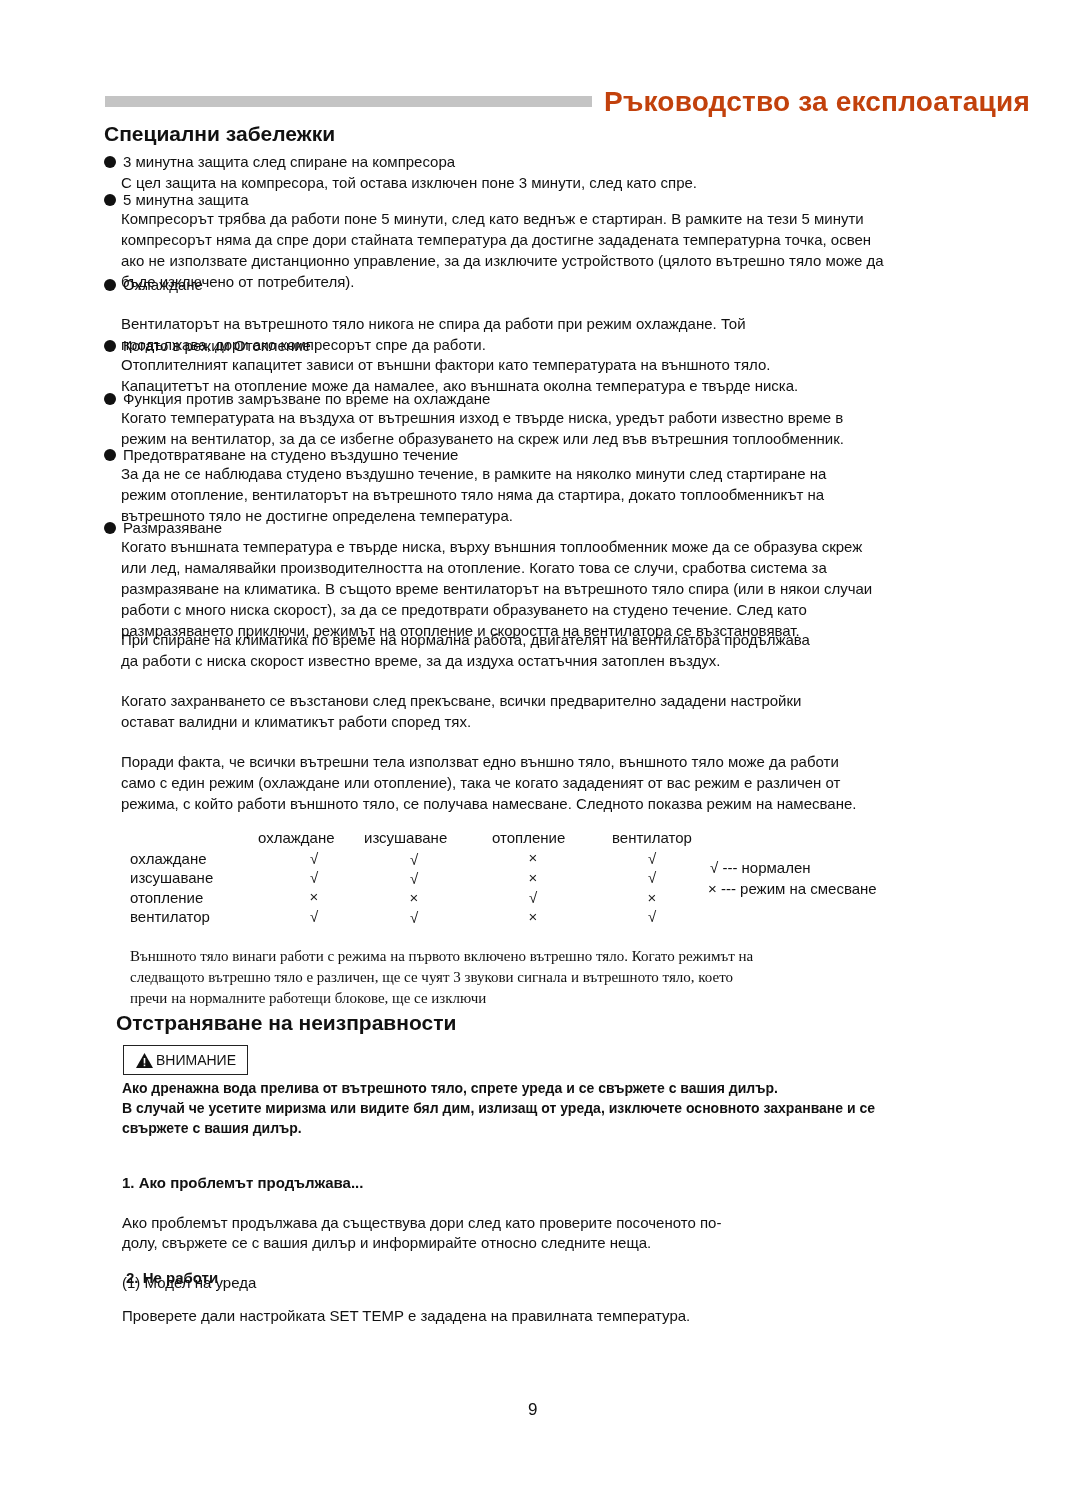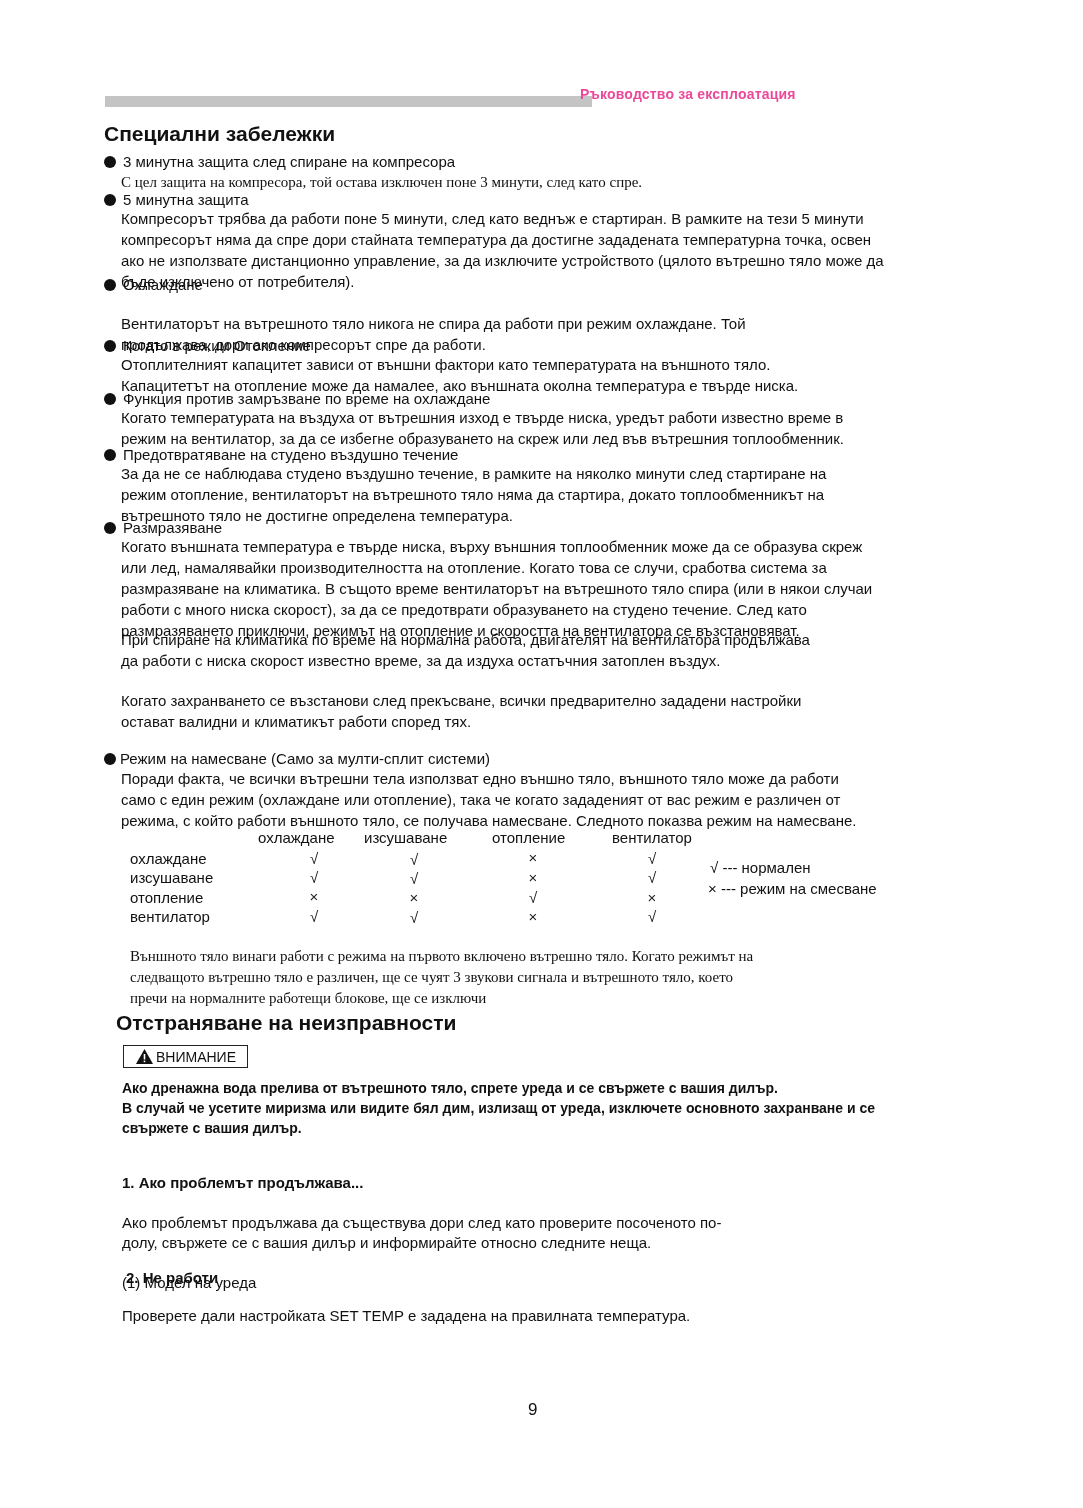--- a/index.html
+++ b/index.html
@@ -1,52 +1,52 @@
 <!DOCTYPE html>
 <html><head>
   <meta charset="utf-8">
   <style>
     html, body { margin: 0; padding: 0; background: #ffffff; }
     body { width: 1083px; height: 1508px; position: relative; overflow: hidden;
            font-family: "Liberation Sans", sans-serif; color: #111; }
     .header-bar { position: absolute; left: 105px; top: 96px; width: 487px; height: 11px; background: #c4c4c4; }
-    .header-title { position: absolute; left: 580px; top: 86px; font-size: 14px; font-weight: bold; color: #ec4899;
+    .header-title { position: absolute; left: 604px; top: 86px; font-size: 28px; font-weight: bold; color: #c2410c;
                     white-space: nowrap; letter-spacing: 0.2px; }
     .h1 { position: absolute; font-size: 21px; font-weight: bold; white-space: nowrap; }
     .item { position: absolute; left: 104px; width: 900px; }
     .bullet-title { font-size: 15px; line-height: 17px; white-space: nowrap; position: relative; padding-left: 19px; }
     .bullet-title .dot { position: absolute; left: 0; top: 3px; width: 12px; height: 12px; border-radius: 50%; background: #111; }
     .body-text { padding-left: 17px; font-size: 15px; white-space: pre-line; }
     .lh17 { line-height: 21px; }
     .lh21 { line-height: 21px; }
     .mix-table { position: absolute; left: 130px; top: 829px; font-size: 15px; }
     .mix-table .cell { position: absolute; white-space: nowrap; }
     .mark { position: absolute; width: 20px; text-align: center; font-size: 15px; color: #222; }
     .legend { position: absolute; font-size: 15px; white-space: nowrap; }
     .para { position: absolute; left: 130px; font-size: 15px; line-height: 21px; white-space: pre-line; width: 860px; }
-    .warning-box { position: absolute; left: 123px; top: 1045px; width: 125px; height: 23px; border: 1px solid #222;
+    .warning-box { position: absolute; left: 123px; top: 1045px; width: 125px; height: 30px; border: 1px solid #222;
                    display: flex; align-items: center; box-sizing: border-box; padding-left: 12px; font-size: 14px; }
     .warning-box svg { margin-right: 3px; }
     .bold-block { position: absolute; left: 122px; top: 1078px; font-size: 14px; font-weight: bold; line-height: 20px;
                   white-space: pre-line; width: 880px; }
     .ts-block { position: absolute; left: 122px; font-size: 15px; line-height: 20px; white-space: pre-line; width: 800px; }
     .ts-sub { font-weight: bold; }
     .page-number { position: absolute; left: 528px; top: 1400px; font-size: 17px; }
   </style>
 </head>
 <body>
 
 <div class="header-bar"></div>
 <div class="header-title">Ръководство за експлоатация</div>
 
 <div class="h1" style="left:104px; top:122px;">Специални забележки</div>
 
 <div class="item" style="top:153px;">
   <div class="bullet-title"><span class="dot"></span><span>3 минутна защита след спиране на компресора</span></div>
-  <div class="body-text lh21" style="margin-top:2px;font-family:Liberation Serif, serif;">С цел защита на компресора, той остава изключен поне 3 минути, след като спре.</div>
+  <div class="body-text lh21" style="margin-top:2px;">С цел защита на компресора, той остава изключен поне 3 минути, след като спре.</div>
 </div>
 
 <div class="item" style="top:191px;">
   <div class="bullet-title"><span class="dot"></span><span>5 минутна защита</span></div>
   <div class="body-text lh17">Компресорът трябва да работи поне 5 минути, след като веднъж е стартиран. В рамките на тези 5 минути
 компресорът няма да спре дори стайната температура да достигне зададената температурна точка, освен
 ако не използвате дистанционно управление, за да изключите устройството (цялото вътрешно тяло може да
 бъде изключено от потребителя).</div>
 </div>
 
@@ -88,21 +88,20 @@
   <div class="body-text lh21" style="margin-top:1px;">При спиране на климатика по време на нормална работа, двигателят на вентилатора продължава
 да работи с ниска скорост известно време, за да издуха остатъчния затоплен въздух.</div>
 </div>
 
 <div class="item" style="top:689px;">
   <div class="body-text lh21" style="margin-top:1px;">Когато захранването се възстанови след прекъсване, всички предварително зададени настройки
 остават валидни и климатикът работи според тях.</div>
 </div>
 
 <div class="item" style="top:750px;">
-  <div class="bullet-title" style="padding-left:16px;"><span class="dot"></span><span>Режим на намесване (Само за мулти-сплит системи)</span></div>
   <div class="body-text lh21" style="margin-top:1px;">Поради факта, че всички вътрешни тела използват едно външно тяло, външното тяло може да работи
 само с един режим (охлаждане или отопление), така че когато зададеният от вас режим е различен от
 режима, с който работи външното тяло, се получава намесване. Следното показва режим на намесване.</div>
 </div>
 
 <div>
   <div class="mix-table">
     <span class="cell" style="left:128px; top:0;">охлаждане</span>
     <span class="cell" style="left:234px; top:0;">изсушаване</span>
     <span class="cell" style="left:362px; top:0;">отопление</span>

